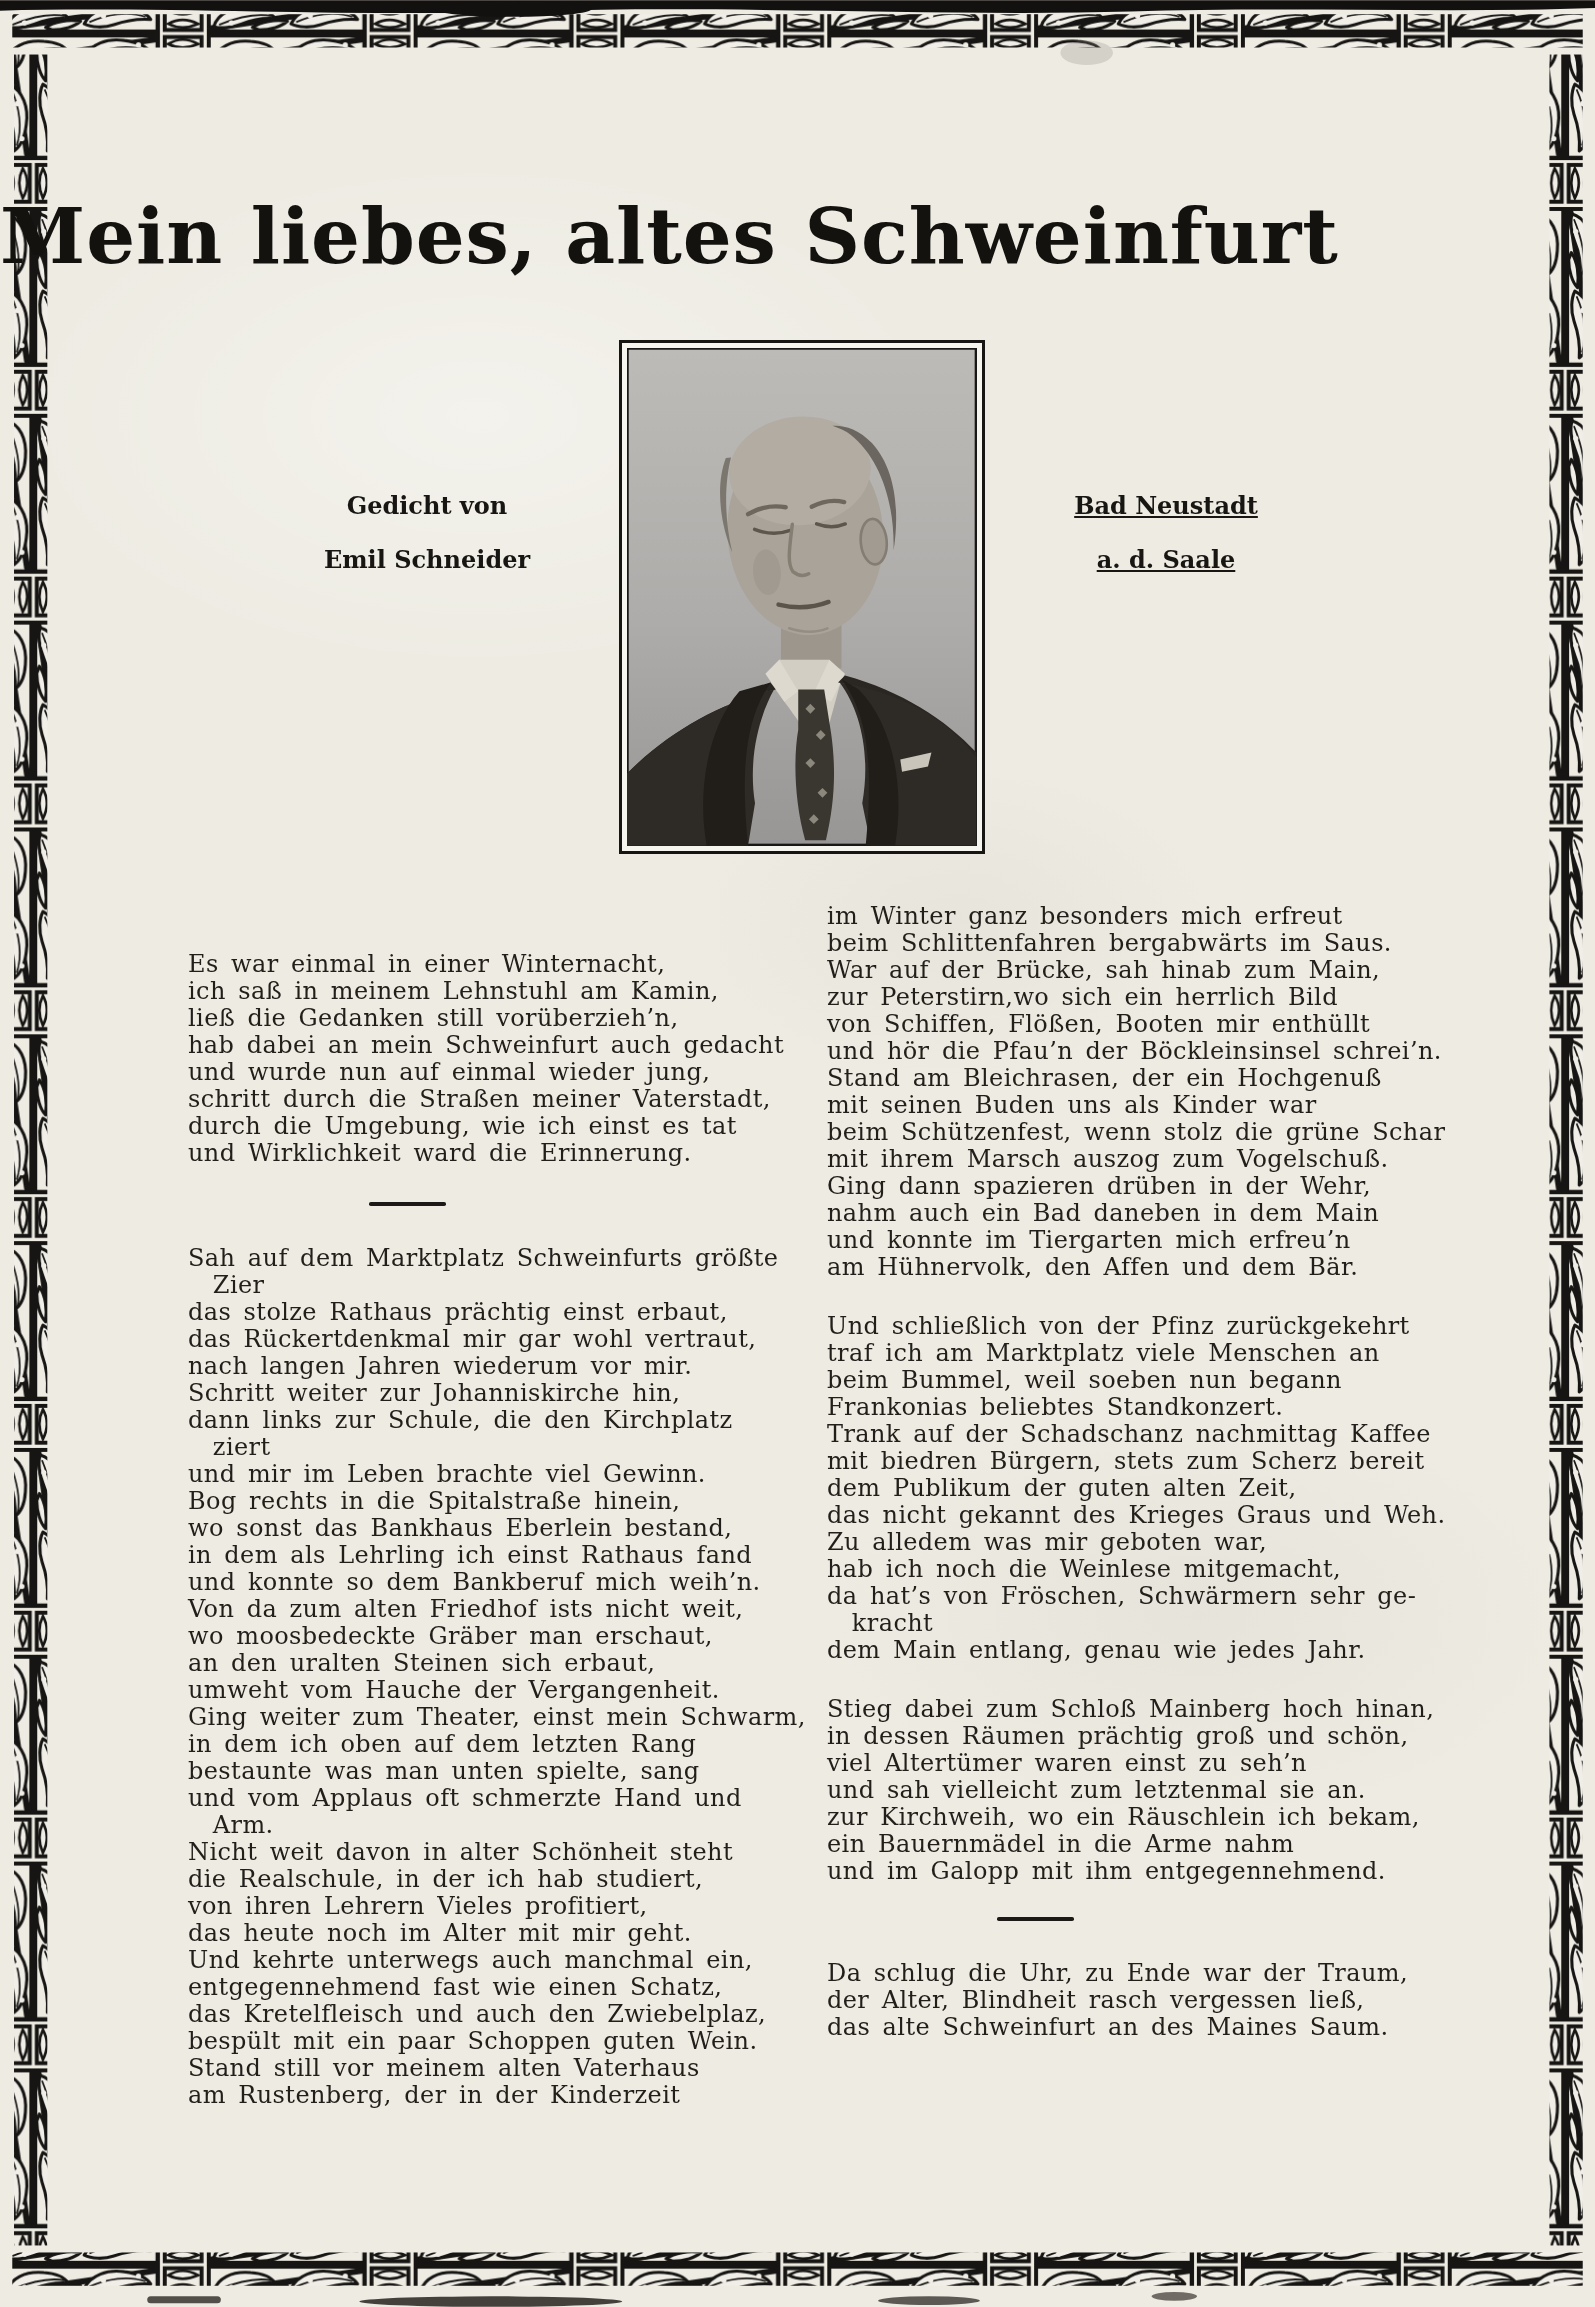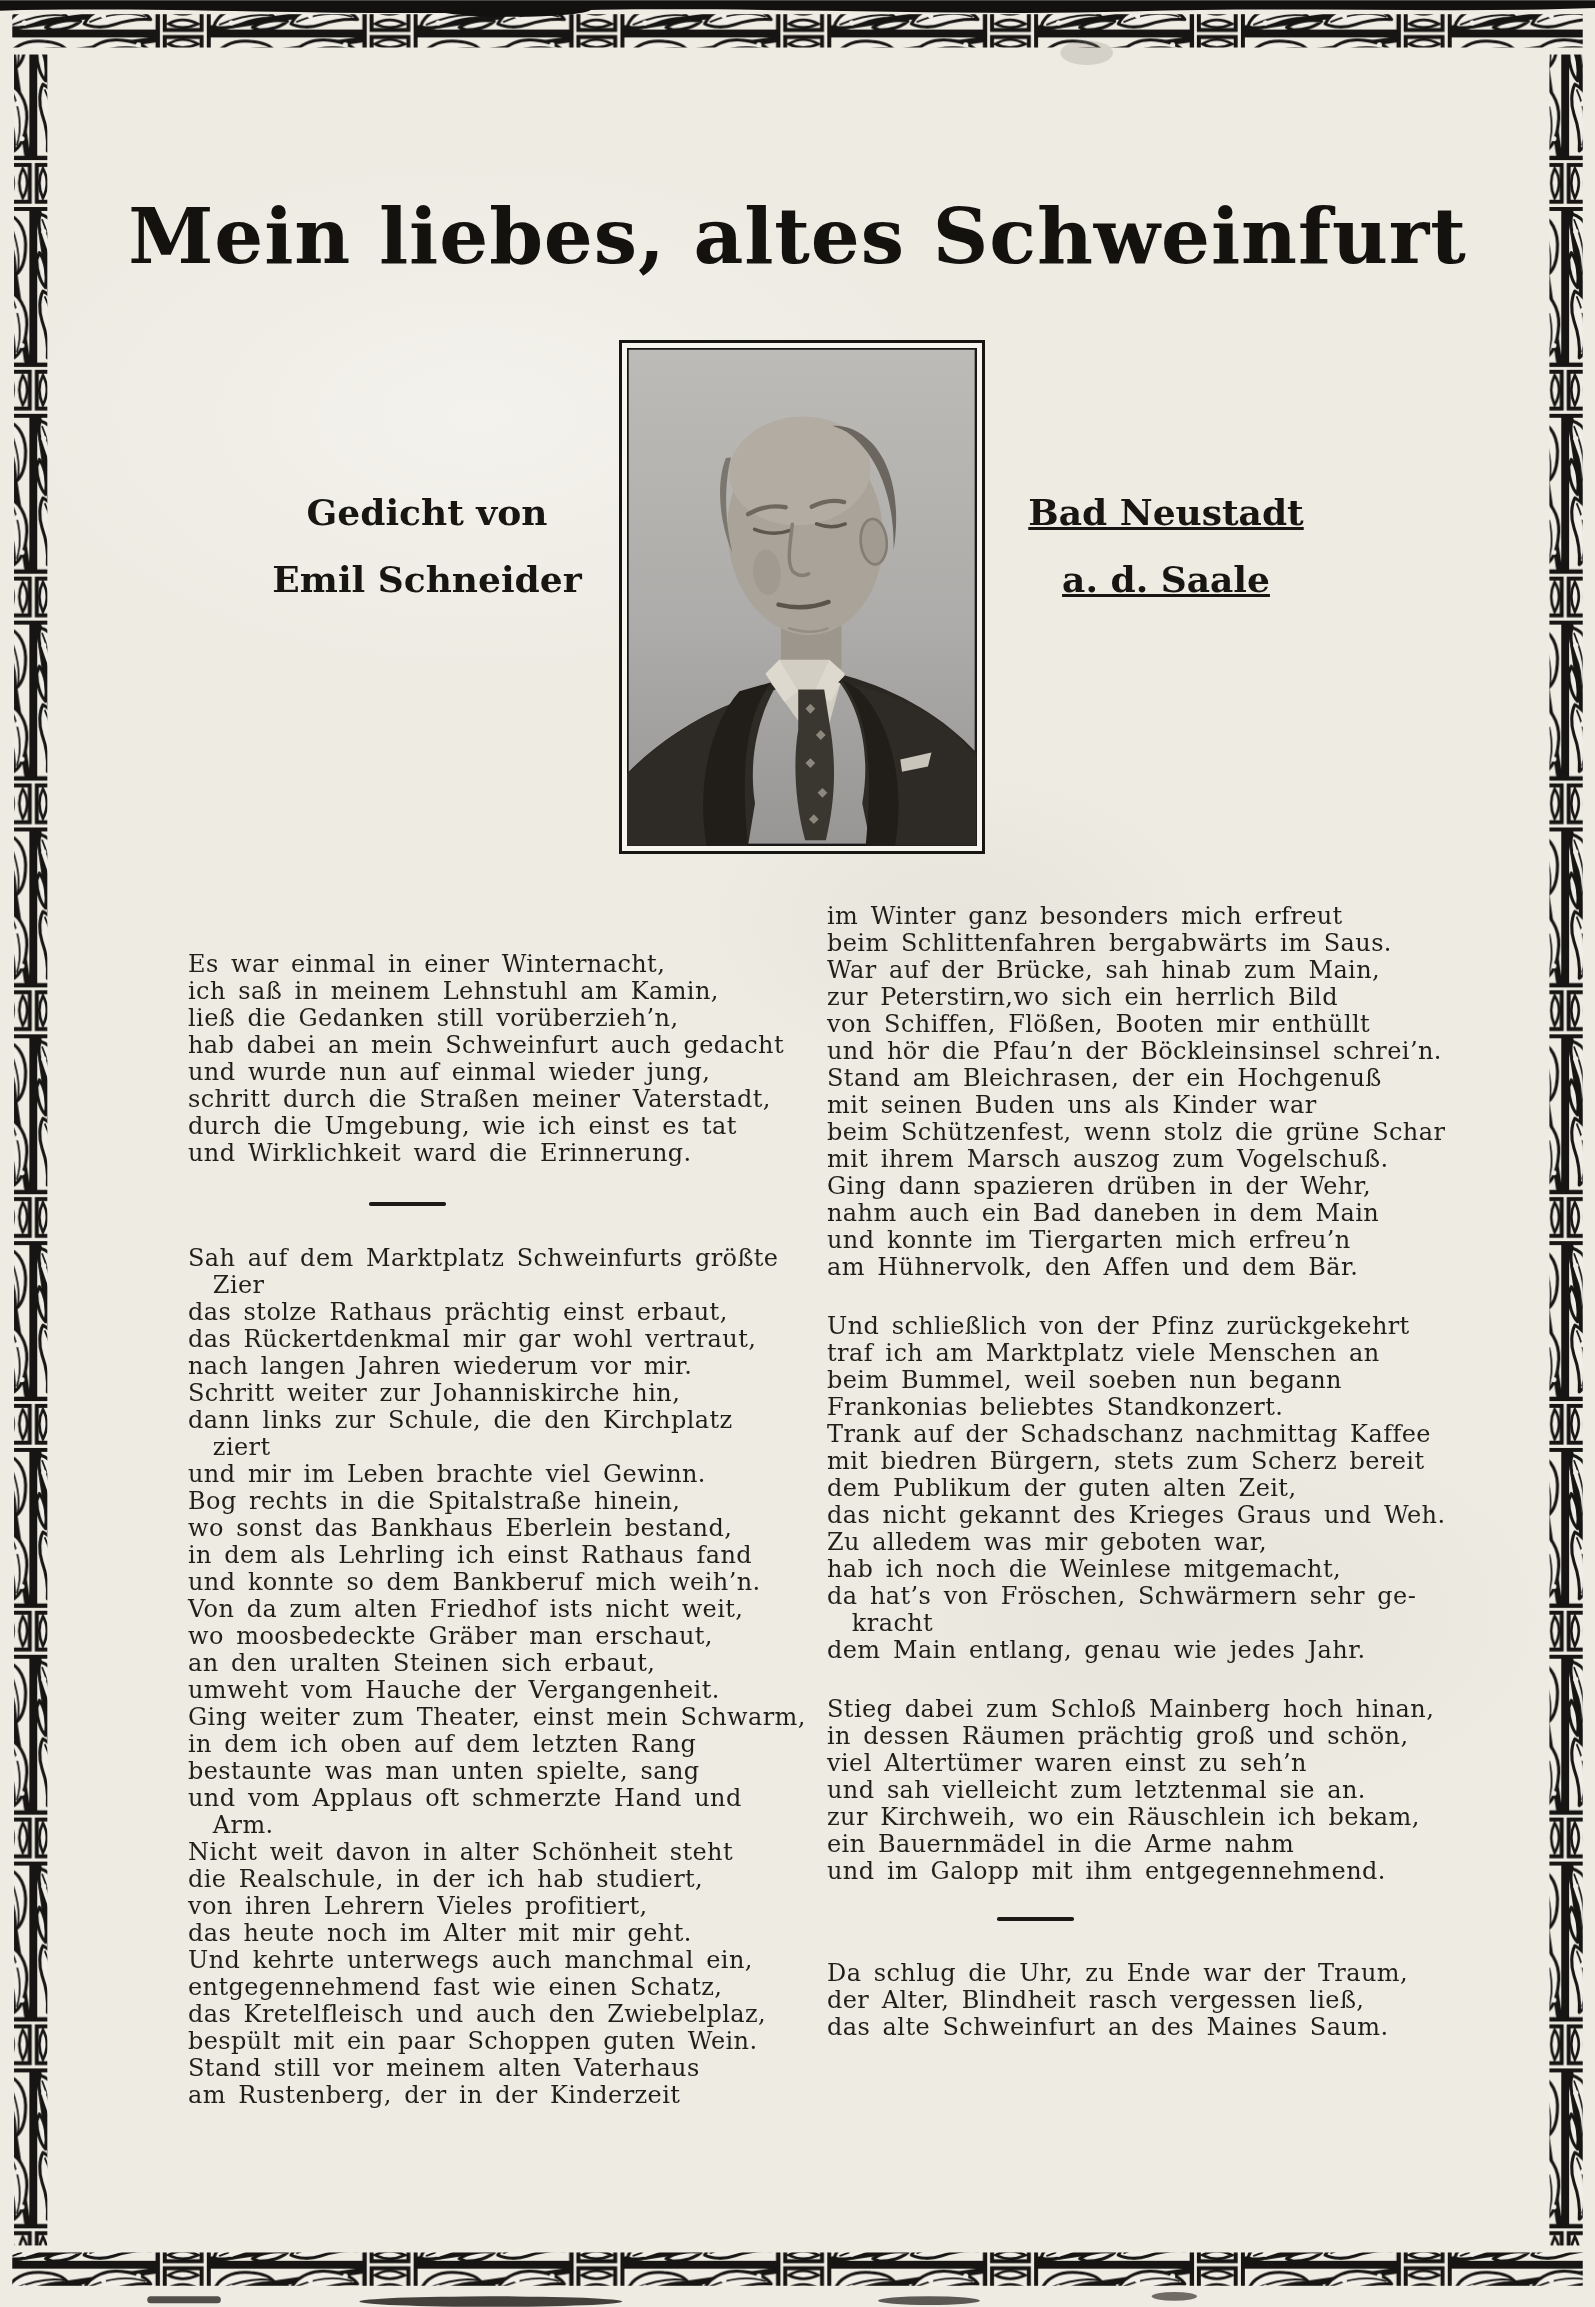--- a/index.html
+++ b/index.html
@@ -10,29 +10,29 @@
       radial-gradient(ellipse 614px 351px at 75% 70%, rgba(120,110,95,.06), rgba(0,0,0,0) 60%),
       radial-gradient(ellipse 438px 263px at 60% 40%, rgba(120,110,95,.05), rgba(0,0,0,0) 60%),
       #ecead6;
     background-color:#edebe2;
     font-family:"DejaVu Serif","Liberation Serif",serif;
     color:#211f1c;
   }
   .border-frame{position:absolute;left:0;top:0;}
   .title{
     position:absolute;left:0;right:0;top:191px;margin:0;
-    text-align:center;font-weight:bold;font-size:77px;letter-spacing:0.9px;
+    font-weight:bold;font-size:77px;letter-spacing:0.9px;
     color:#14120f;
   }
   .portrait{
     position:absolute;left:619px;top:340px;width:366px;height:514px;margin:0;
     box-sizing:border-box;border:3.5px solid #181613;background:#f6f5ee;padding:5.3px;
   }
   .portrait svg{display:block;width:100%;height:100%;}
-  .caption{position:absolute;width:368px;text-align:center;font-weight:bold;font-size:36px;color:#181613;}
+  .caption{position:absolute;width:368px;text-align:center;font-weight:bold;font-size:24px;color:#181613;}
   .caption div{margin-bottom:24.5px;}
   .caption-left{left:243px;top:491px;}
   .caption-right{left:982px;top:491px;text-decoration:underline;}
   .col{position:absolute;top:903px;}
   .col-left{left:188px;width:624px;margin-top:48px;}
   .col-right{left:827px;width:635px;}
   .poem-line{
     font-size:24px;line-height:27px;white-space:pre-wrap;
     word-spacing:4.4px;letter-spacing:0.4px;color:#221f1b;
   }

